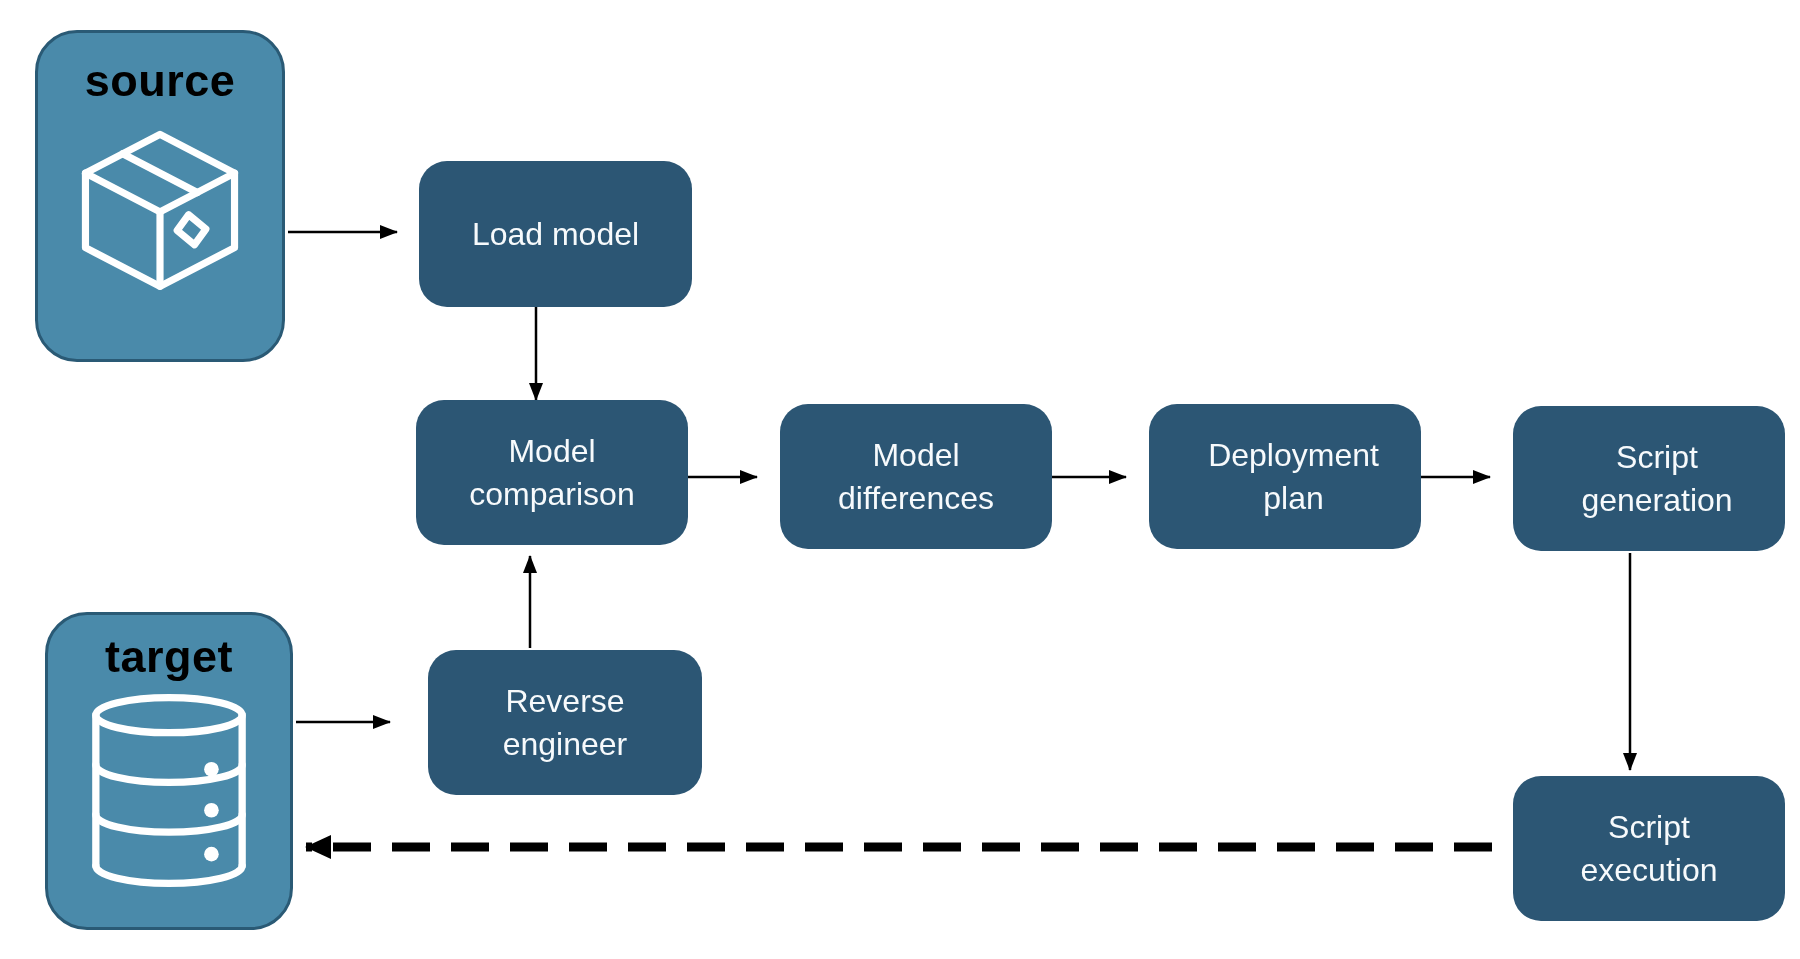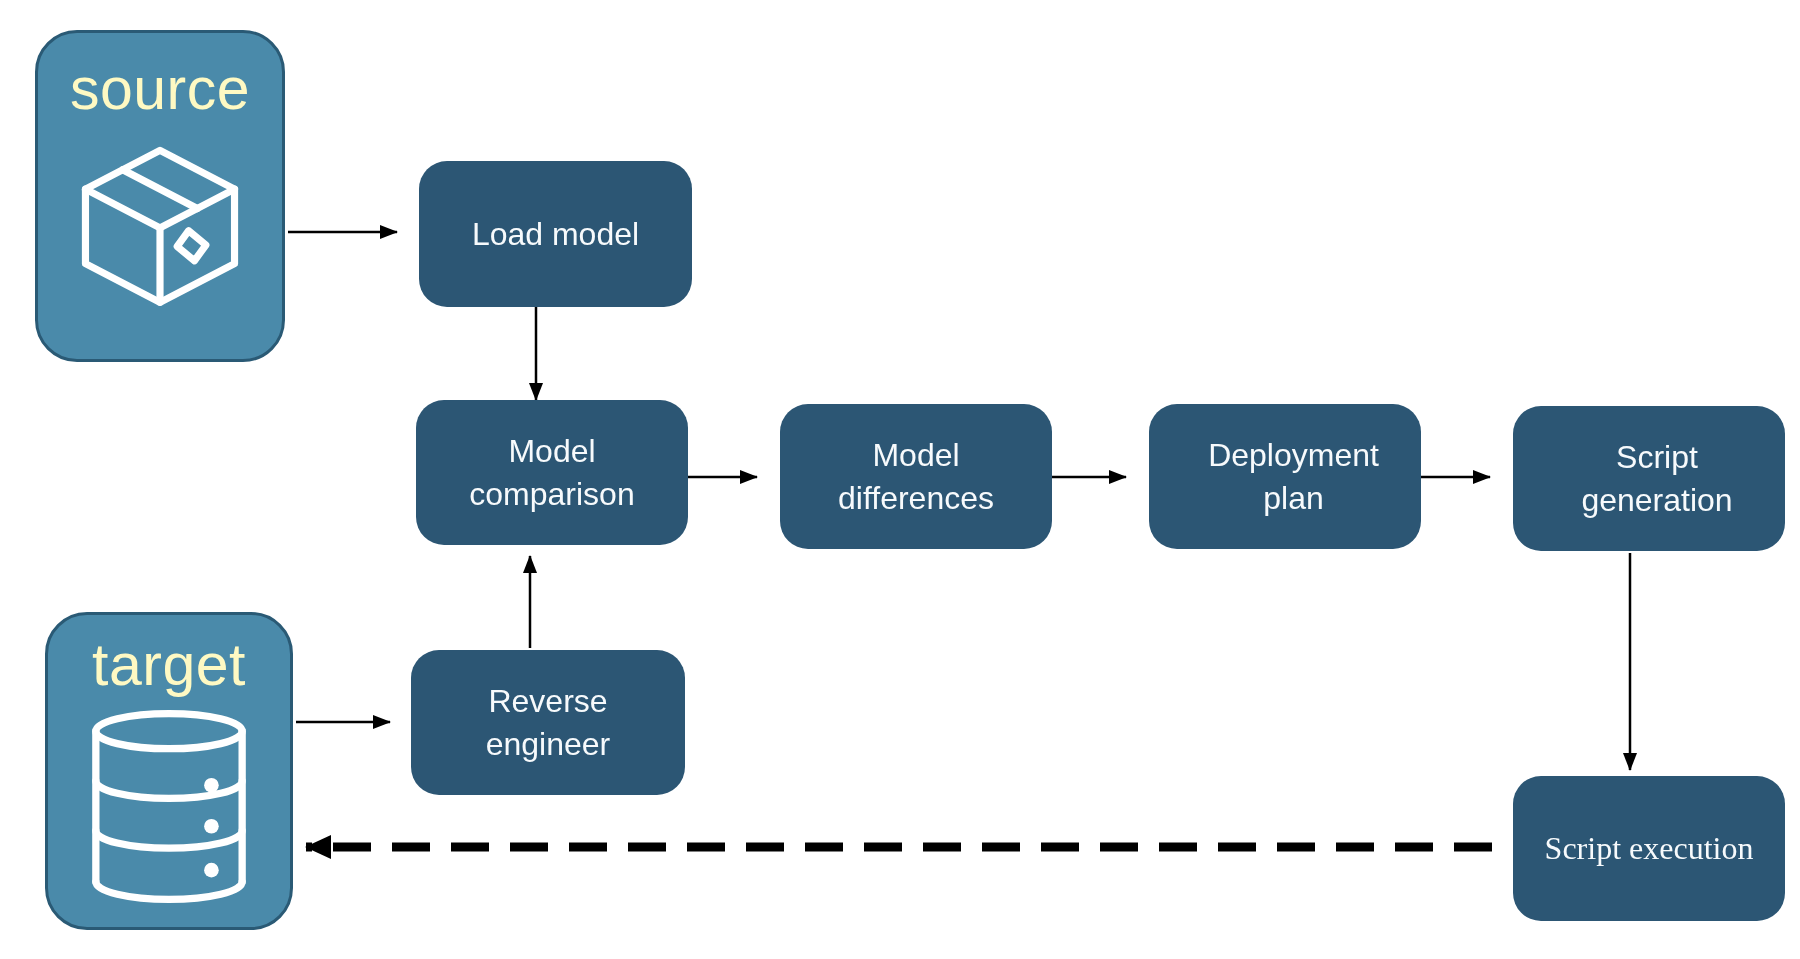--- a/index.html
+++ b/index.html
@@ -23,24 +23,24 @@
   }
   .entity {
     background: #4A8AAA;
     border: 3px solid #2A5A75;
     border-radius: 42px;
     display: flex;
     flex-direction: column;
     align-items: center;
   }
   .entity-label {
-    font-weight: normal;
-    font-size: 59px;
+    font-weight: bold;
+    font-size: 45px;
     letter-spacing: 0.5px;
-    color: #fef9c3;
+    color: #000000;
   }
   .entity-icon { flex: 0 0 auto; }
   .step {
     background: #2C5674;
     border-radius: 28px;
     display: flex;
     align-items: center;
     justify-content: center;
     text-align: center;
     margin-left: 19px;
@@ -123,21 +123,21 @@
   </div>
 
   <div class="node step" style="left:1130px; top:404px; width:272px; height:145px;padding-left:17px;">
     <div class="step-label">Deployment plan</div>
   </div>
 
   <div class="node step" style="left:1494px; top:406px; width:272px; height:145px;padding-left:16px;">
     <div class="step-label">Script generation</div>
   </div>
 
-  <div class="node step" style="left:392px; top:650px; width:274px; height:145px;">
+  <div class="node step" style="left:409px; top:650px; width:274px; height:145px;">
     <div class="step-label">Reverse engineer</div>
   </div>
 
-  <div class="node step" style="left:1494px; top:776px; width:272px; height:145px;font-family:Liberation Serif, serif;">
+  <div class="node step" style="left:1494px; top:776px; width:272px; height:145px;">
     <div class="step-label">Script execution</div>
   </div>
 
 </div>
 
 </body></html>

